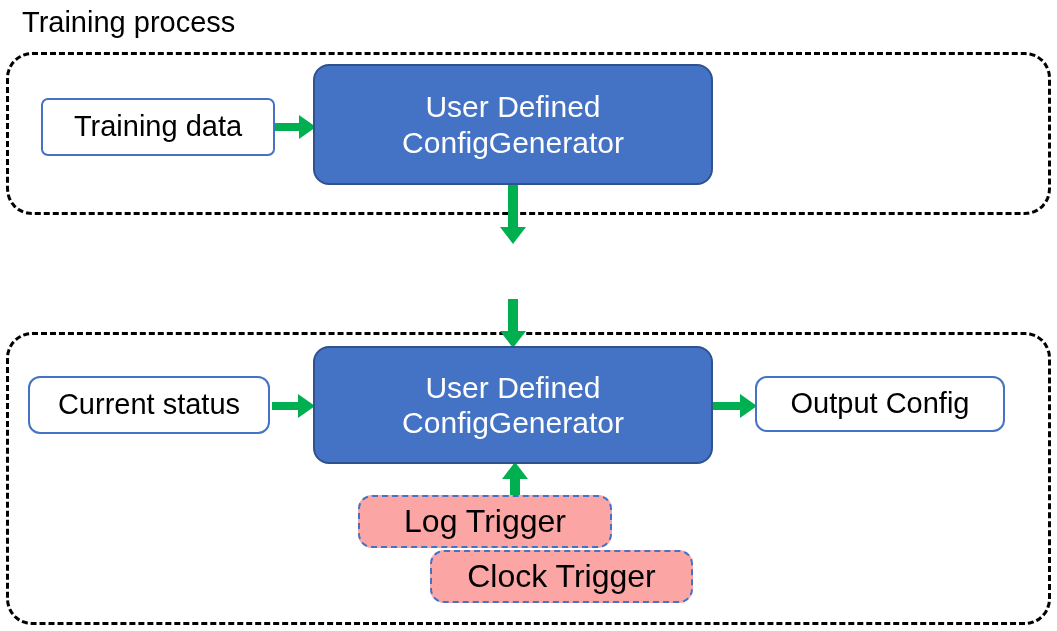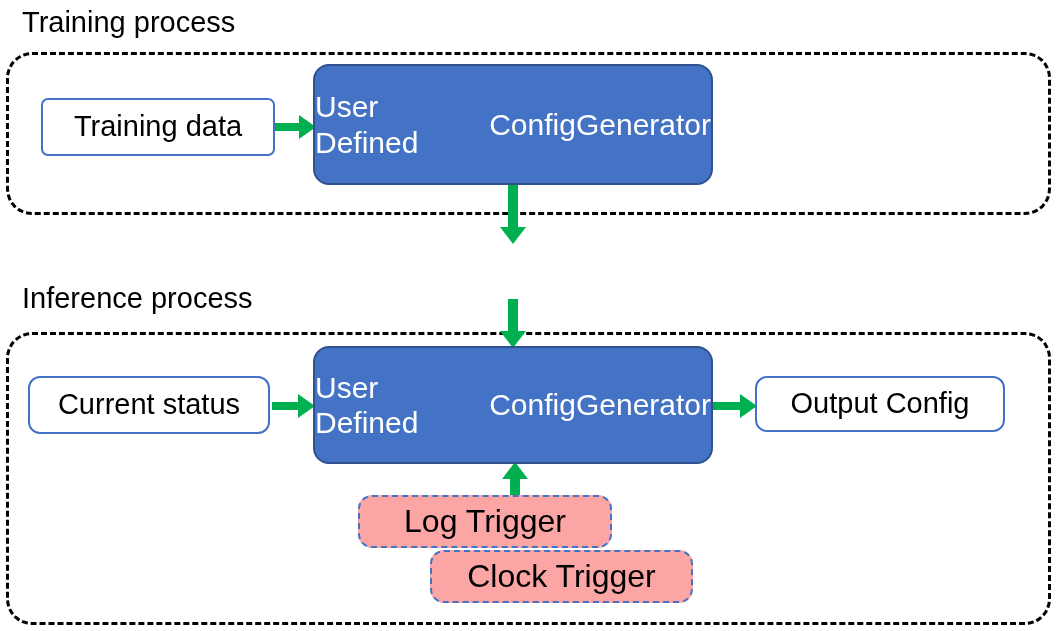--- a/index.html
+++ b/index.html
@@ -52,20 +52,21 @@
     line-height: 1.1;
     z-index: 4;
   }
 
   
   .node.primary {
     background: #4472C4;
     border: 2px solid #2F528F;
     border-radius: 16px;
     color: #ffffff;
+    flex-direction: column;
     font-size: 30px;
     line-height: 1.18;
     z-index: 5;
   }
 
   
   .node.trigger {
     background: #fca5a5;
     border: 2px dashed #4472C4;
     border-radius: 14px;
@@ -111,21 +112,20 @@
 
 
   <div class="arrow" style="left:498px; top:299px; width:30px; height:50px;">
     <svg width="30" height="50" viewBox="0 0 30 50">
       <path d="M10,0 L20,0 L20,32 L28,32 L15,49 L2,32 L10,32 Z" fill="#00B050"></path>
     </svg>
   </div>
 
   <div class="section-box" style="left:6px; top:332px; width:1045px; height:293px;"></div>
 
-  <div class="section-caption" style="left:16px; top:284px;">Inference process</div>
 
   <div class="node" style="left:28px; top:376px; width:242px; height:58px;">
     <span>Current status</span>
   </div>
 
   <div class="arrow" style="left:272px; top:391px; width:44px; height:30px;">
     <svg width="44" height="30" viewBox="0 0 44 30">
       <path d="M0,11 L26,11 L26,3 L43,15 L26,27 L26,19 L0,19 Z" fill="#00B050"></path>
     </svg>
   </div>

